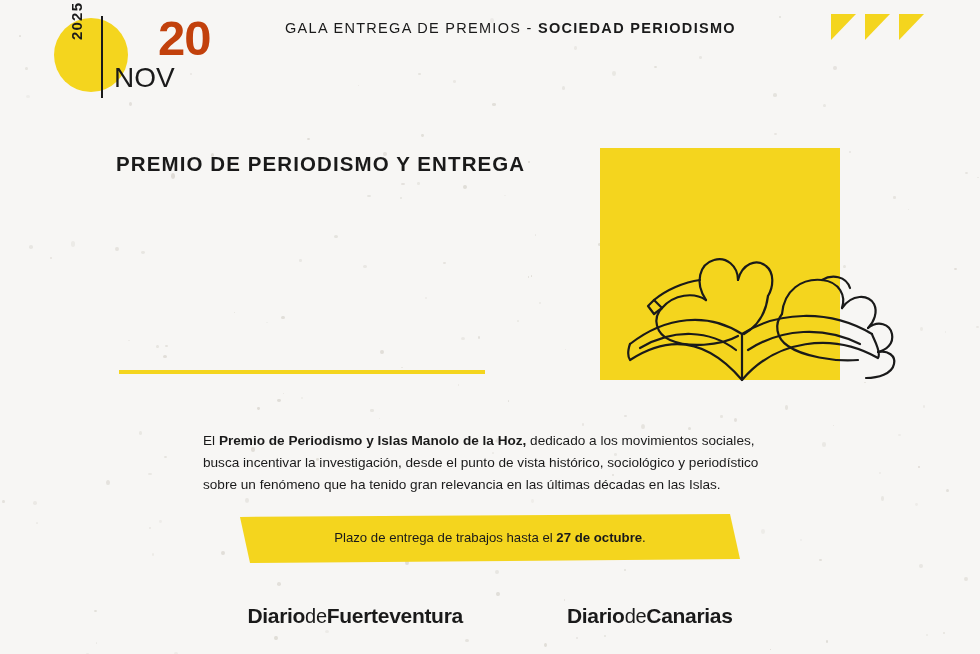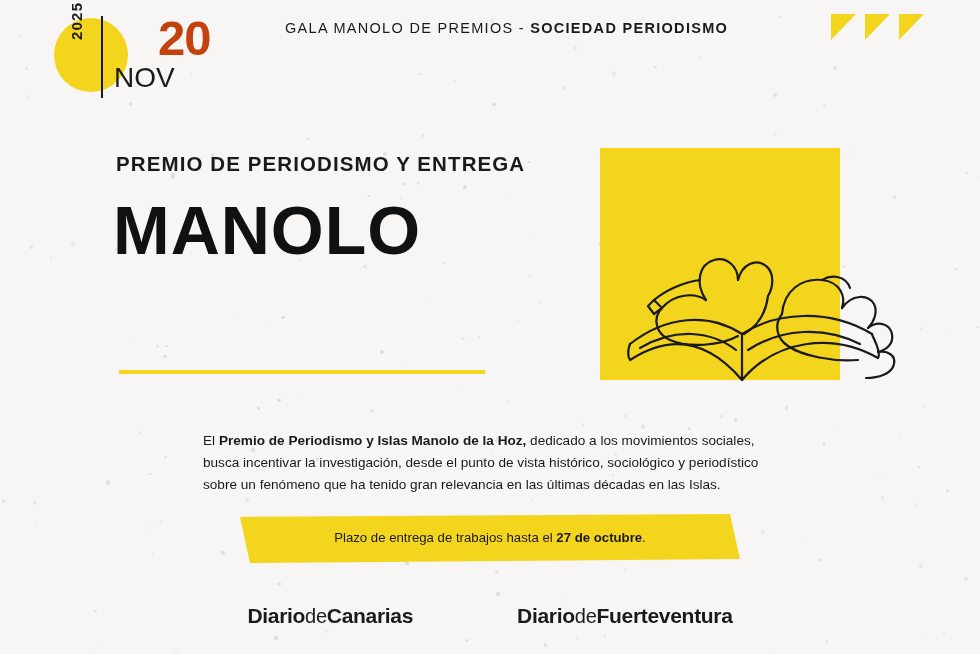--- a/index.html
+++ b/index.html
@@ -354,32 +354,31 @@
 
 <div class="date-badge">
   <div class="date-circle"></div>
   <div class="date-year">2025</div>
   <div class="date-rule"></div>
   <div class="date-day">20</div>
   <div class="date-month">NOV</div>
 </div>
 
 <div class="eyebrow">
-  <span>GALA MANOLO DE PREMIOS - </span><b>SOCIEDAD PERIODISMO</b>
+  <span>GALA ENTREGA DE PREMIOS - </span><b>SOCIEDAD PERIODISMO</b>
 </div>
 
 <div class="chevrons">
   <div class="chev"></div>
   <div class="chev"></div>
   <div class="chev"></div>
 </div>
 
 <div class="kicker">PREMIO DE PERIODISMO Y ENTREGA</div>
 <div class="title">
-  <span class="l1">MANOLO</span>
 </div>
 <div class="title-rule"></div>
 
 <div class="illus">
   <div class="illus-square"></div>
   <svg width="320" height="250" viewBox="0 0 320 250" fill="none" stroke="#1a1a1a" stroke-width="2.2" stroke-linecap="round" stroke-linejoin="round">
 
     <path d="M34 196 C70 168 112 164 146 186 C180 164 232 160 276 186"></path>
     <path d="M146 186 L146 232"></path>
     <path d="M34 196 C34 196 30 206 34 212 C74 186 112 192 146 232 C180 192 236 184 282 210 C286 204 276 188 276 186"></path>
@@ -412,18 +411,18 @@
   <div class="banner-bg"></div>
   <div class="banner-text">
     <div>
       <span>Plazo de entrega de trabajos hasta el </span><b>27 de octubre</b><span>.</span>
     </div>
   </div>
 </div>
 
 <div class="logos">
   <div class="logo">
+    <span>Diario</span><span class="de">de</span><span>Fuerteventura</span>
+  </div>
+  <div class="logo">
     <span>Diario</span><span class="de">de</span><span>Canarias</span>
   </div>
-  <div class="logo">
-    <span>Diario</span><span class="de">de</span><span>Fuerteventura</span>
-  </div>
 </div>
 
 </body></html>

